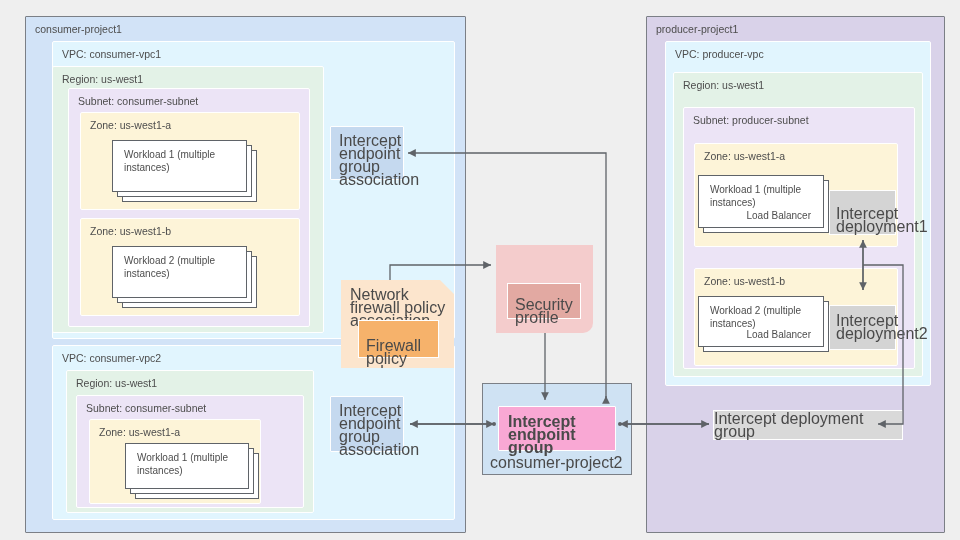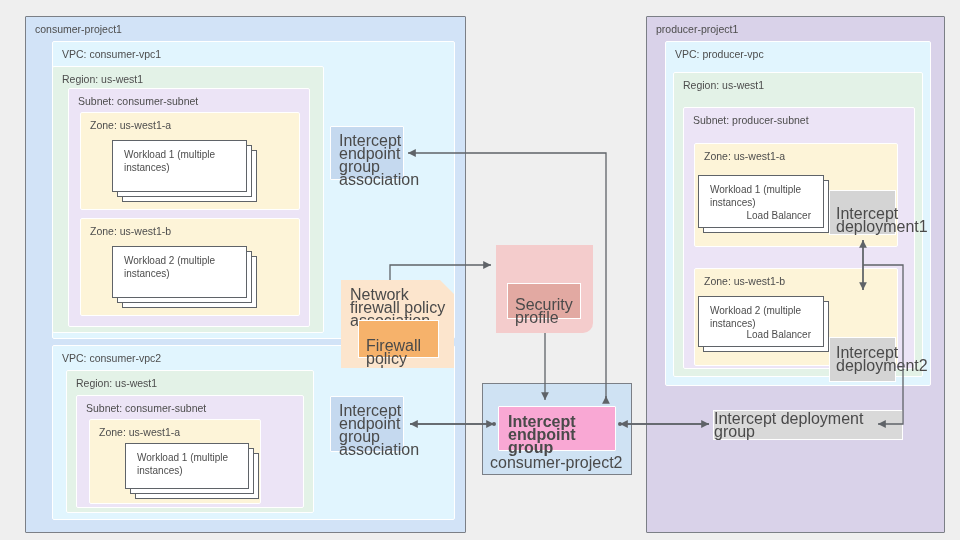--- a/index.html
+++ b/index.html
@@ -181,21 +181,21 @@
 <div class="stack" style="left:698px;top:296px;width:136px;height:60px;">
   <div class="card c2" style="width:126px;height:51px;"></div>
   <div class="card c1" style="width:126px;height:51px;">
     <div class="wl-text">
       <span>Workload 2</span>
       <span>(multiple instances)</span>
     </div>
     <div class="lb-text">Load Balancer</div>
   </div>
 </div>
-<div class="abs idep lbl" style="left:829px;top:305px;width:67px;height:45px;padding:8px 6px;margin-top:32px;">
+<div class="abs idep lbl" style="left:829px;top:305px;width:67px;height:45px;padding:8px 6px;">
   <span>Intercept deployment2</span>
 </div>
 
 <div class="abs idg lbl" style="left:713px;top:410px;width:190px;height:30px;display:flex;align-items:center;justify-content:center;">
   <span>Intercept deployment group</span>
 </div>
 
 <svg class="wires" viewBox="0 0 960 540">
   <defs>
     <marker id="ar" markerWidth="7" markerHeight="7" refX="6" refY="3" orient="auto">

